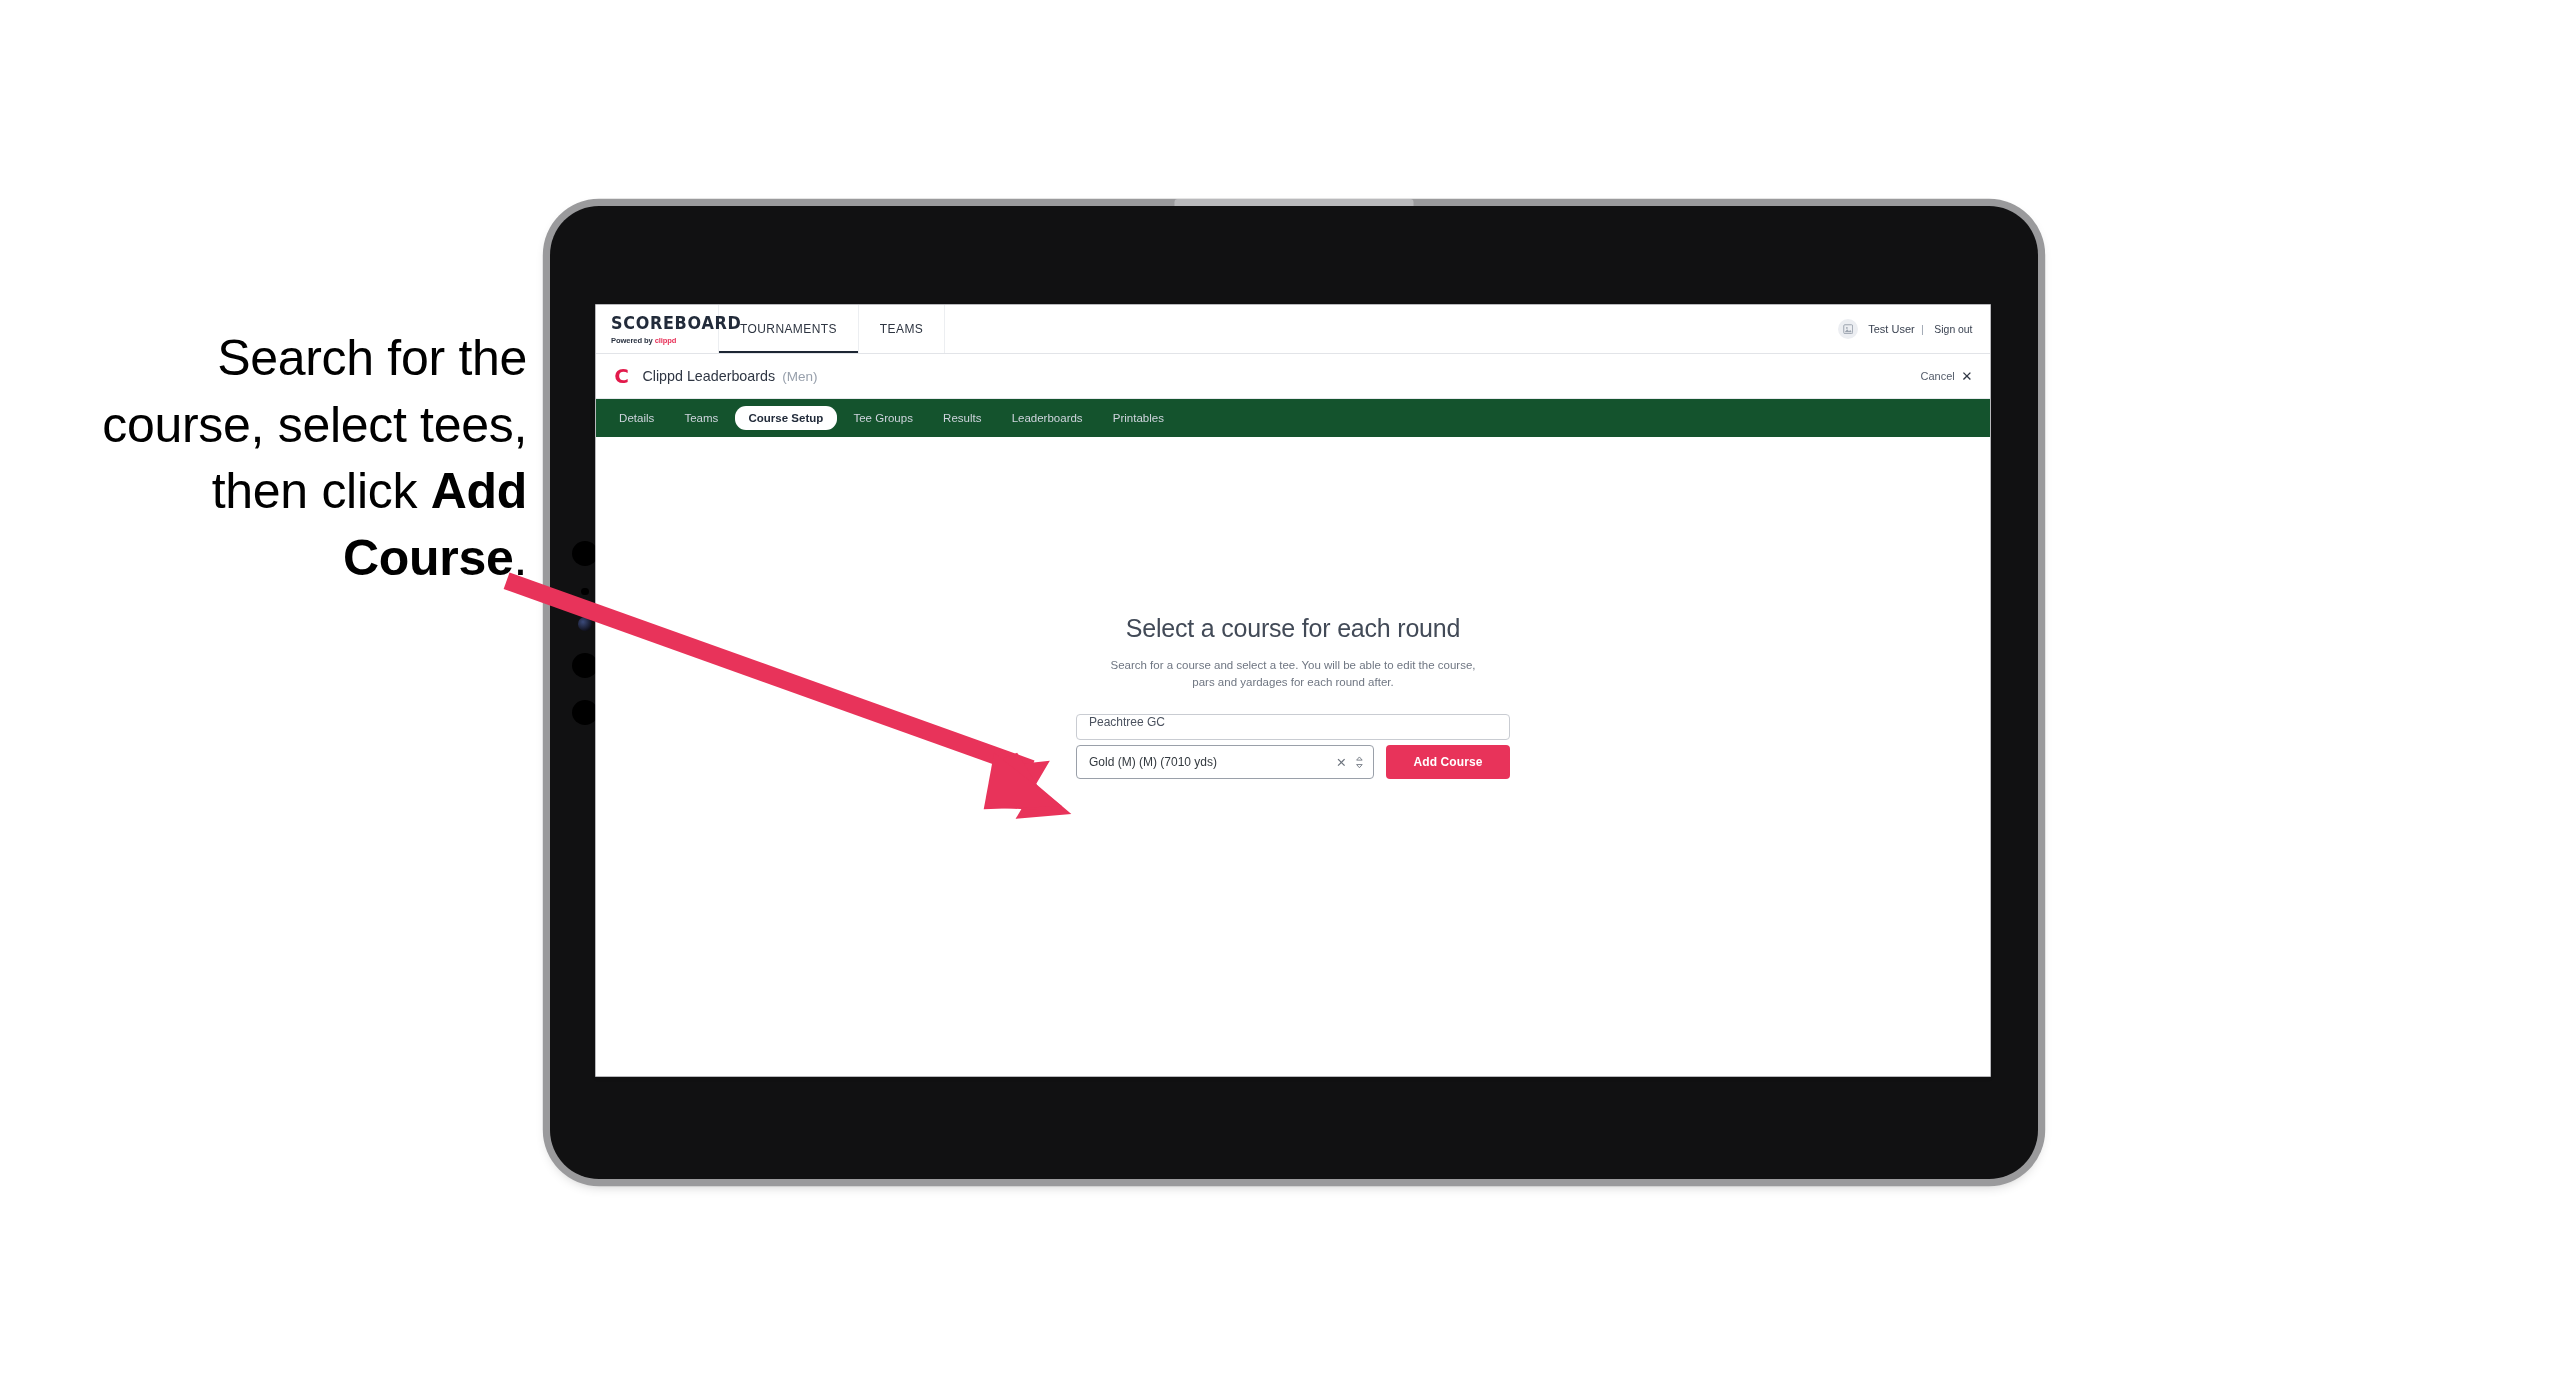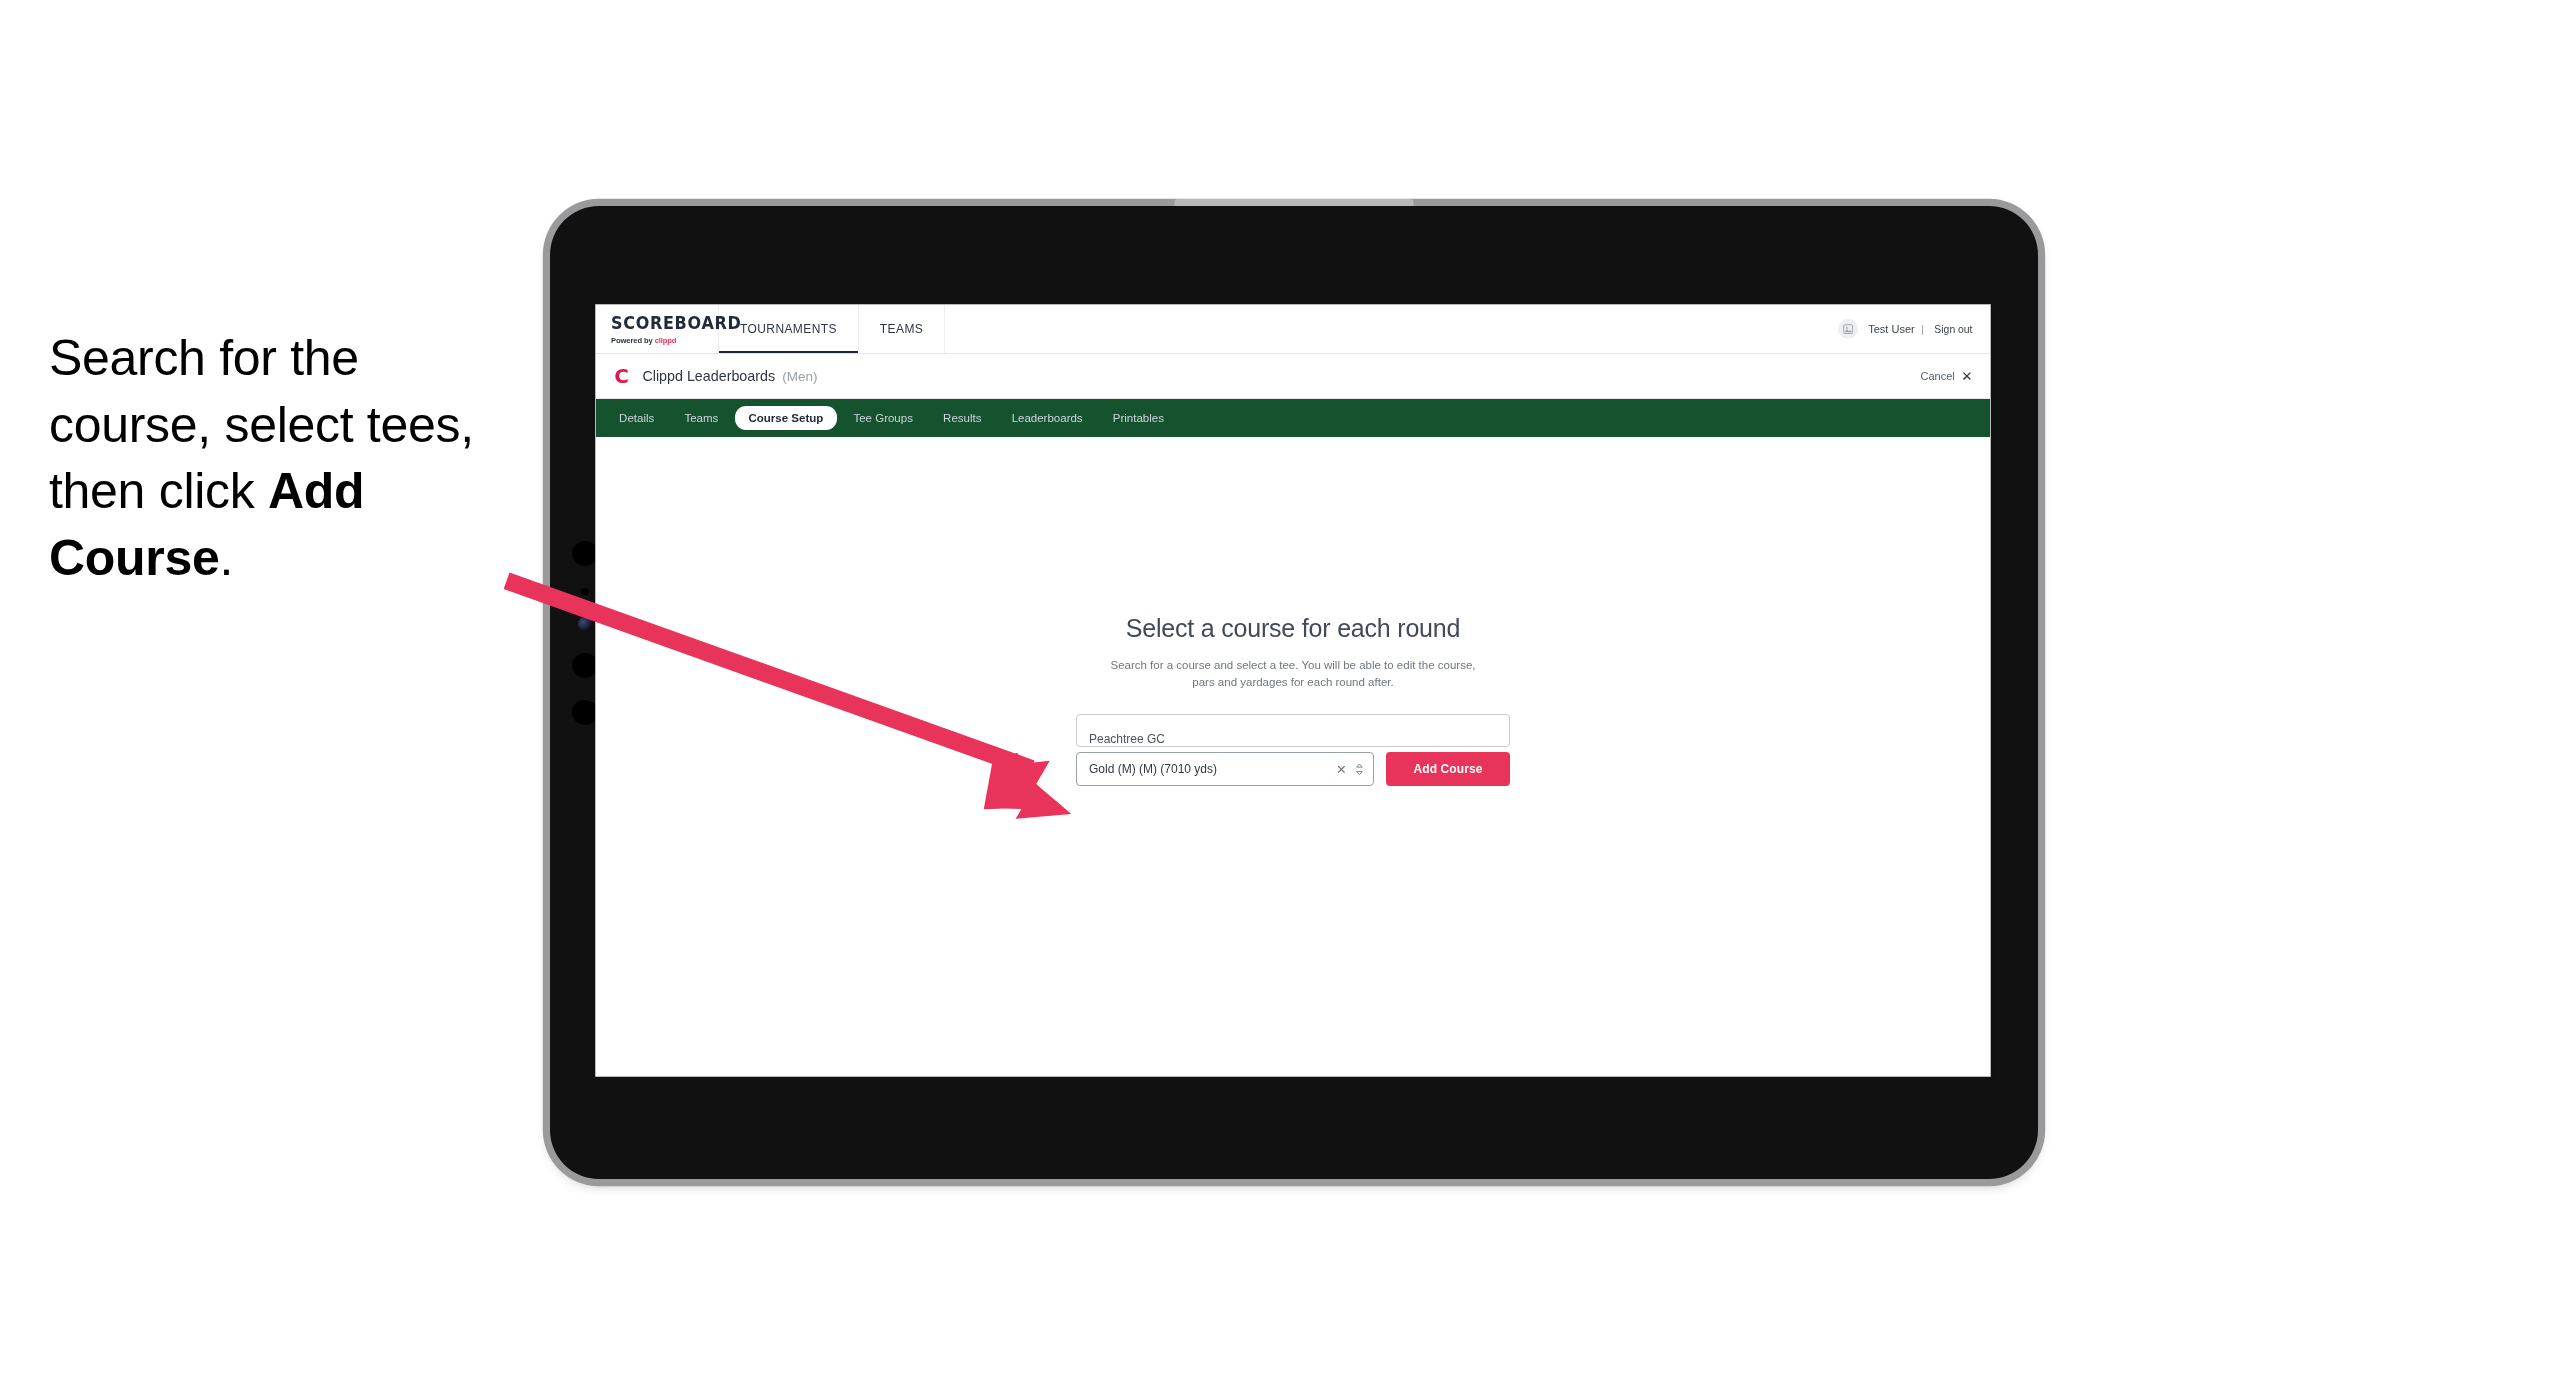--- a/index.html
+++ b/index.html
@@ -25,20 +25,21 @@
     position: absolute;
     left: 49px;
     top: 325px;
     width: 478px;
   }
   .instr-block {
     font-size: 50px;
     line-height: 1.33;
     color: #000000;
     letter-spacing: -0.3px;
+    text-align: right;
   }
   .instr-block.p1 { font-weight: 400; }
   .instr-block.p2 { font-weight: 700; margin-top: 73px; }
   .instr-block .strong { font-weight: 700; }
 
   
   #arrow-annotation {
     position: absolute;
     left: 0; top: 0;
     width: 2576px; height: 1386px;
@@ -251,26 +252,26 @@
     margin-top: 13.5px;
     font-size: 11.5px;
     color: #6f7682;
     text-align: center;
     line-height: 1.55;
     max-width: 374px;
   }
   .search-input {
     margin-top: 22px;
     width: 100%;
-    height: 33px;
+    height: 26px;
     border: 0.8px solid #c9ccd2;
     border-radius: 4px;
     background: #fff;
     display: flex;
-    align-items: flex-end;
+    align-items: flex-start;
     padding: 0 12px;
     font-size: 12px;
     color: #4b525f;
     cursor: text;
   }
   .tee-row {
     margin-top: 5px;
     width: 100%;
     display: flex;
     align-items: center;

